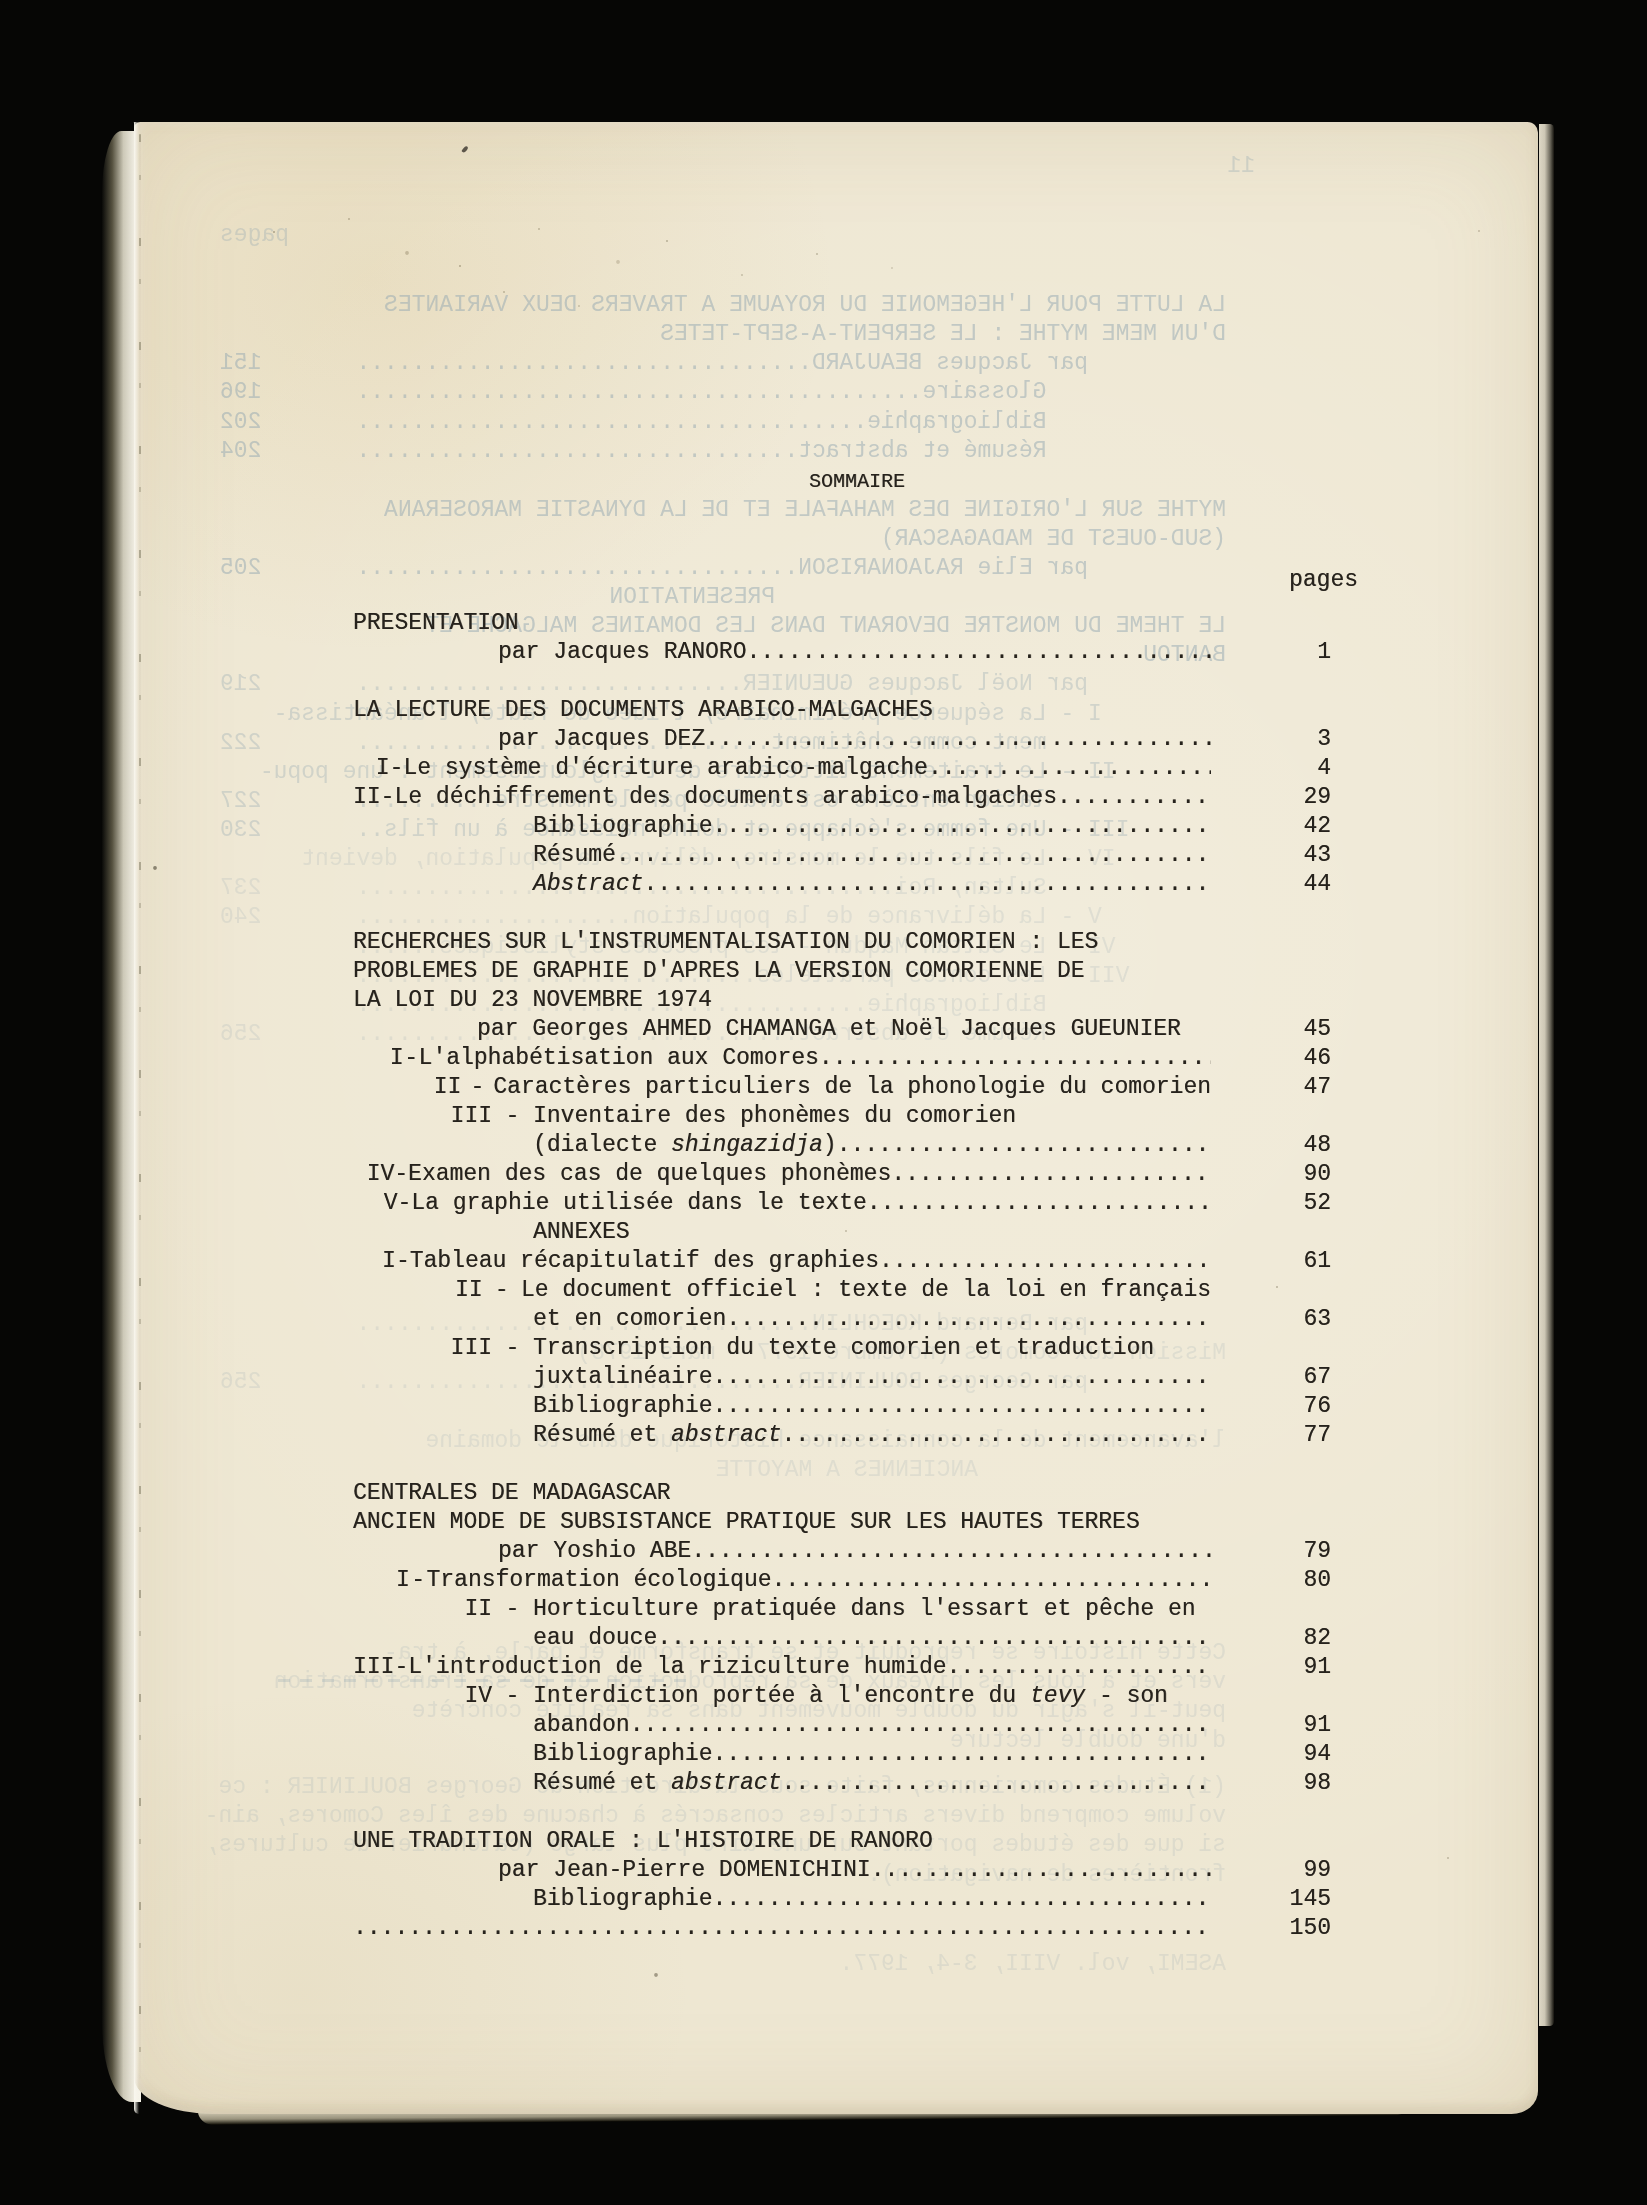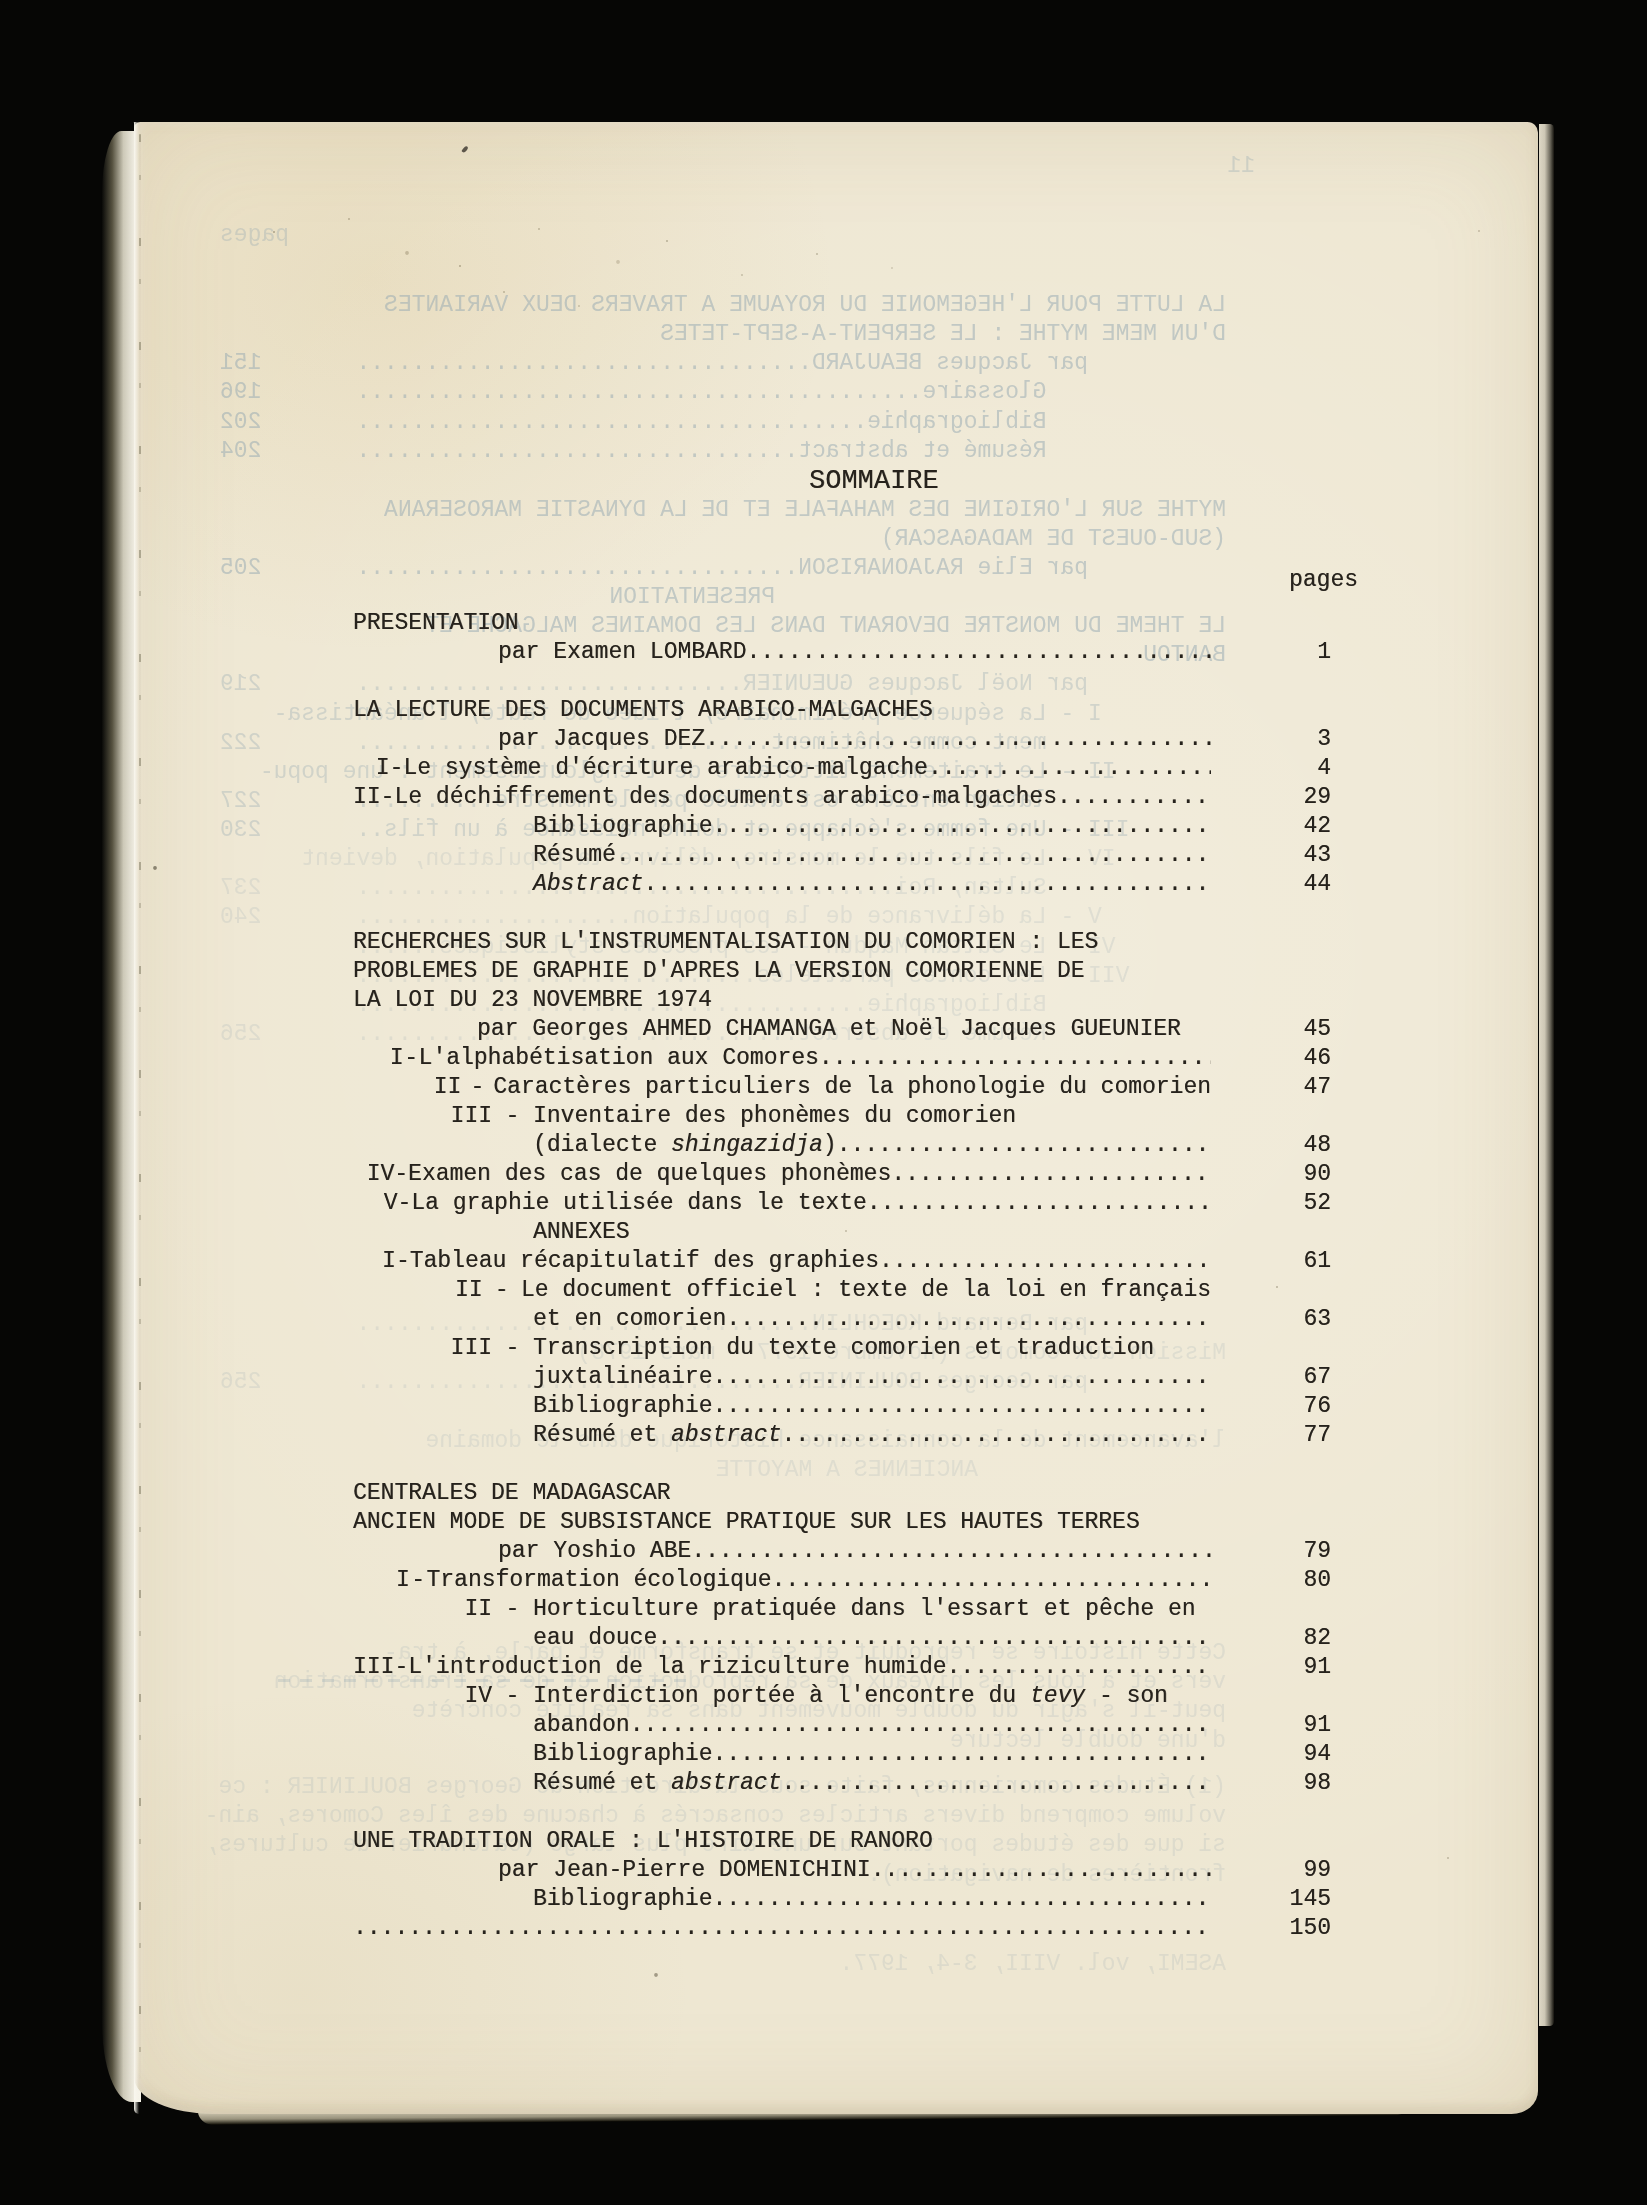--- a/index.html
+++ b/index.html
@@ -61,21 +61,21 @@
       20px 745px 0 0.9px rgba(60,54,38,.55), 1142px 1164px 0 0 rgba(86,76,48,.35),
       711px 1108px 0 0 rgba(86,76,48,.30), 1344px 108px 0 0 rgba(86,76,48,.28),
       1313px 1735px 0 0 rgba(86,76,48,.30), 521px 1852px 0 0.9px rgba(70,62,42,.45);
   }
   .comma-mark{
     position:absolute;left:329px;top:24px;width:4.4px;height:7px;border-radius:50% 50% 60% 20%;
     background:#3a352c;opacity:.8;transform:rotate(38deg);
   }
   
   .ink{color:#26221c;text-shadow:0.4px 0.3px 0.4px rgba(38,34,28,.55);}
-  .doc-title{position:absolute;left:809px;top:467px;font-size:27px;line-height:29px;}
+  .doc-title{position:absolute;left:809px;top:467px;font-size:20px;line-height:29px;}
   .pages-label{position:absolute;left:1182px;top:566px;width:176px;text-align:right;font-size:23px;line-height:29px;}
   .toc{position:absolute;left:353px;top:609px;width:978px;font-size:23px;}
   .row{display:flex;align-items:baseline;height:29px;line-height:29px;white-space:pre;}
   .row.par .txt{padding-left:145px;}
   .row.par2 .txt{padding-left:124px;}
   .row.cont .txt{padding-left:180px;}
   .roman{display:inline-block;width:139px;text-align:right;}
   .dash{display:inline-block;width:41px;text-align:center;}
   .txt{flex:0 0 auto;}
   .it{font-style:italic;}
@@ -149,21 +149,21 @@
     <div class="brow f" style="top: 1802px; left: 422px;"><span class="">volume comprend divers articles consacrés à chacune des îles Comores, ain-</span></div>
     <div class="brow f" style="top: 1831px; left: 422px;"><span class="">si que des études portant sur une aire plus large (calendrier de cultures,</span></div>
     <div class="brow f" style="top: 1861px; left: 422px;"><span class="">frontières de navigation).</span></div>
     <div class="brow f" style="top: 1950px; left: 422px;"><span class="">ASEMI, vol. VIII, 3-4, 1977.</span></div>
   </div>
 
 <div class="doc-title ink">SOMMAIRE</div>
 <div class="pages-label ink">pages</div>
 <div class="toc ink">
     <div class="row heading"><span class="txt"><span class="">PRESENTATION</span></span><span class="leader"></span><span class="pagenum"></span></div>
-    <div class="row par"><span class="txt"><span class="">par Examen LOMBARD</span></span><span class="leader">..............................................................................</span><span class="pagenum">1</span></div>
+    <div class="row par"><span class="txt"><span class="">par Jacques RANORO</span></span><span class="leader">..............................................................................</span><span class="pagenum">1</span></div>
     <div class="row blank"></div>
     <div class="row heading"><span class="txt"><span class="">LA LECTURE DES DOCUMENTS ARABICO-MALGACHES</span></span><span class="leader"></span><span class="pagenum"></span></div>
     <div class="row par"><span class="txt"><span class="">par Jacques DEZ</span></span><span class="leader">..............................................................................</span><span class="pagenum">3</span></div>
     <div class="row item"><span class="roman">I</span><span class="dash">-</span><span class="txt"><span class="">Le système d'écriture arabico-malgache</span></span><span class="leader">..............................................................................</span><span class="pagenum">4</span></div>
     <div class="row item"><span class="roman">II</span><span class="dash">-</span><span class="txt"><span class="">Le déchiffrement des documents arabico-malgaches</span></span><span class="leader">..............................................................................</span><span class="pagenum">29</span></div>
     <div class="row cont"><span class="txt"><span class="">Bibliographie</span></span><span class="leader">..............................................................................</span><span class="pagenum">42</span></div>
     <div class="row cont"><span class="txt"><span class="">Résumé</span></span><span class="leader">..............................................................................</span><span class="pagenum">43</span></div>
     <div class="row cont"><span class="txt"><span class="it">Abstract</span></span><span class="leader">..............................................................................</span><span class="pagenum">44</span></div>
     <div class="row blank"></div>
     <div class="row heading"><span class="txt"><span class="">RECHERCHES SUR L'INSTRUMENTALISATION DU COMORIEN : LES</span></span><span class="leader"></span><span class="pagenum"></span></div>

